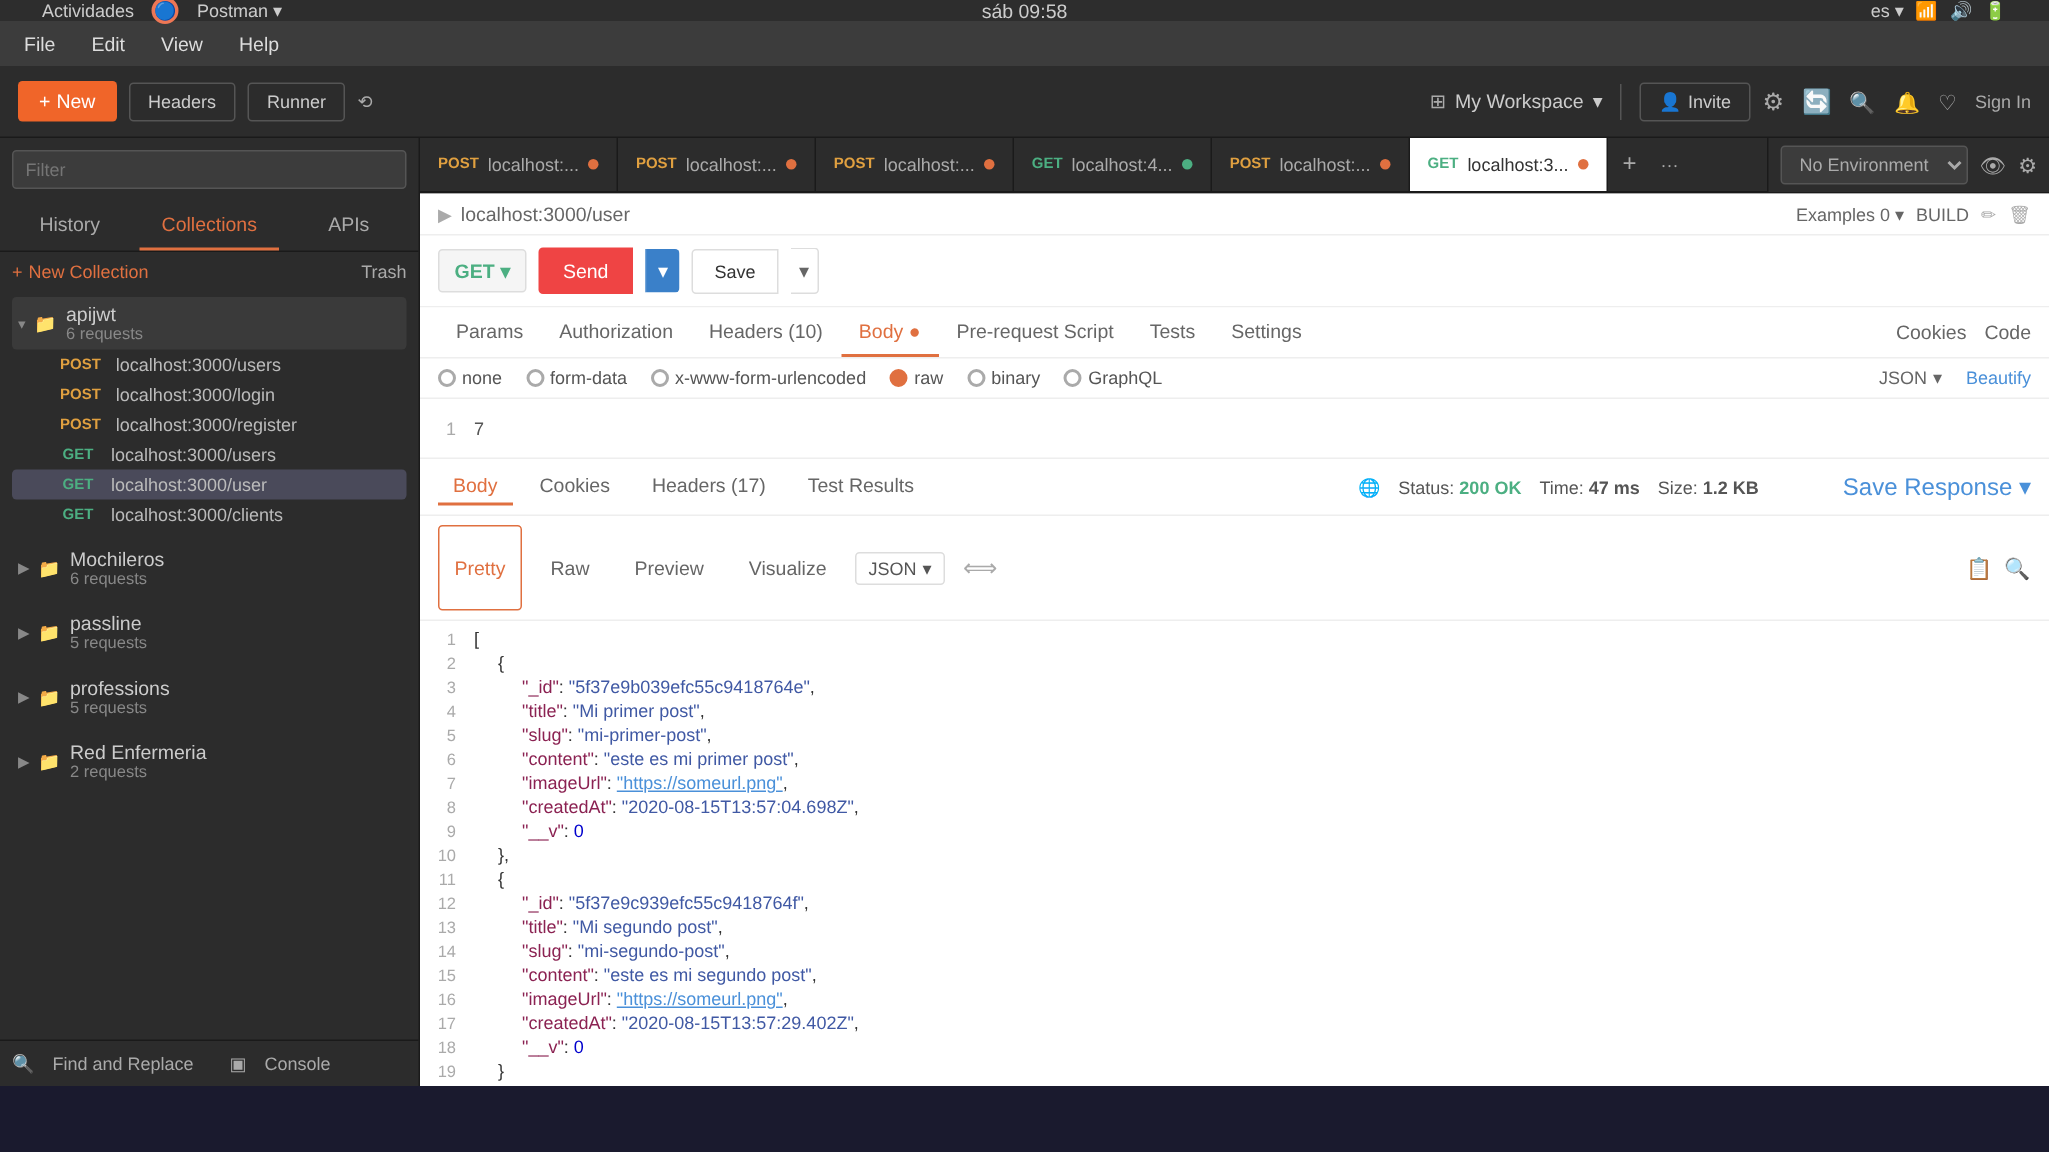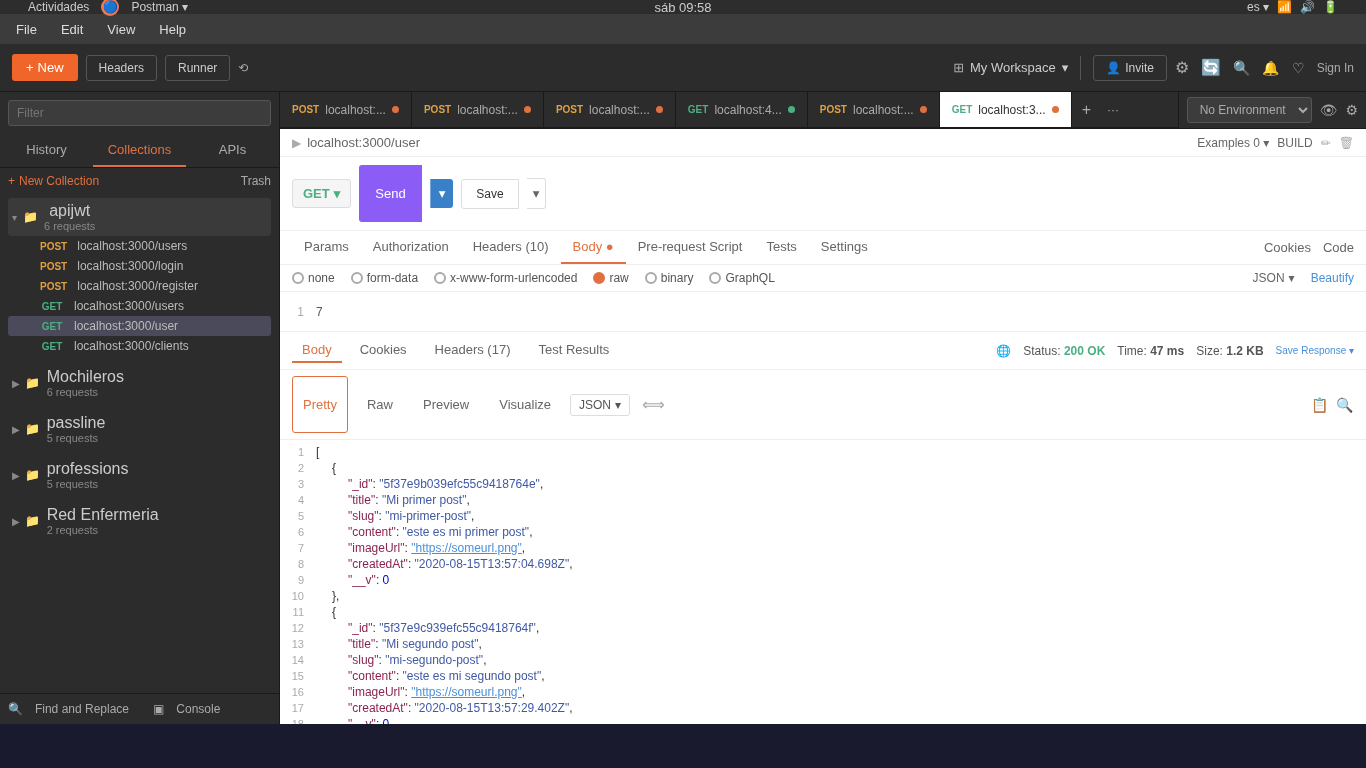--- a/index.html
+++ b/index.html
@@ -163,21 +163,21 @@
       padding: 4px 8px;
     }
     .collection-header {
       display: flex;
       align-items: center;
       gap: 6px;
       padding: 4px 4px;
       cursor: pointer;
       border-radius: 3px;
     }
-    .collection-name { color: #ccc; font-size: 16px; font-weight: 500; text-align: center; }
+    .collection-name { color: #ccc; font-size: 13px; font-weight: 500; }
     .collection-count { color: #888; font-size: 11px; }
     .collection-active .collection-header { background: #3a3a3a; }
     .request-item {
       display: flex;
       align-items: center;
       gap: 6px;
       padding: 3px 4px 3px 28px;
       cursor: pointer;
       border-radius: 3px;
       color: #bbb;
@@ -290,25 +290,25 @@
     }
     .url-input {
       flex: 1;
       border: 1px solid #ddd;
       border-radius: 3px;
       padding: 7px 12px;
       font-size: 13px;
       color: #333;
     }
     .send-btn {
-      background: #8b5cf6;
+      background: #ef4444;
       color: white;
       border: none;
       border-radius: 3px 0 0 3px;
-      padding: 21px 16px;
+      padding: 8px 16px;
       font-size: 13px;
       cursor: pointer;
     }
     .send-dropdown {
       background: #3a80c9;
       color: white;
       border: none;
       border-radius: 0 3px 3px 0;
       padding: 7px 8px;
       cursor: pointer;
@@ -432,21 +432,21 @@
       font-size: 13px;
       cursor: pointer;
       border-bottom: 2px solid transparent;
     }
     .res-tab.active {
       color: #e07040;
       border-bottom: 2px solid #e07040;
     }
     .res-status { margin-left: auto; display: flex; align-items: center; gap: 12px; color: #555; font-size: 12px; }
     .status-ok { color: #4caf82; font-weight: bold; }
-    .save-response-btn { color: #4a90d9; font-size: 10px; cursor: pointer; }
+    .save-response-btn { color: #4a90d9; font-size: 16px; cursor: pointer; margin-left: 44px; }
 
     
     .res-body-tabs {
       display: flex;
       align-items: center;
       padding: 6px 12px;
       gap: 8px;
       border-bottom: 1px solid #eee;
     }
     .res-body-tab {

